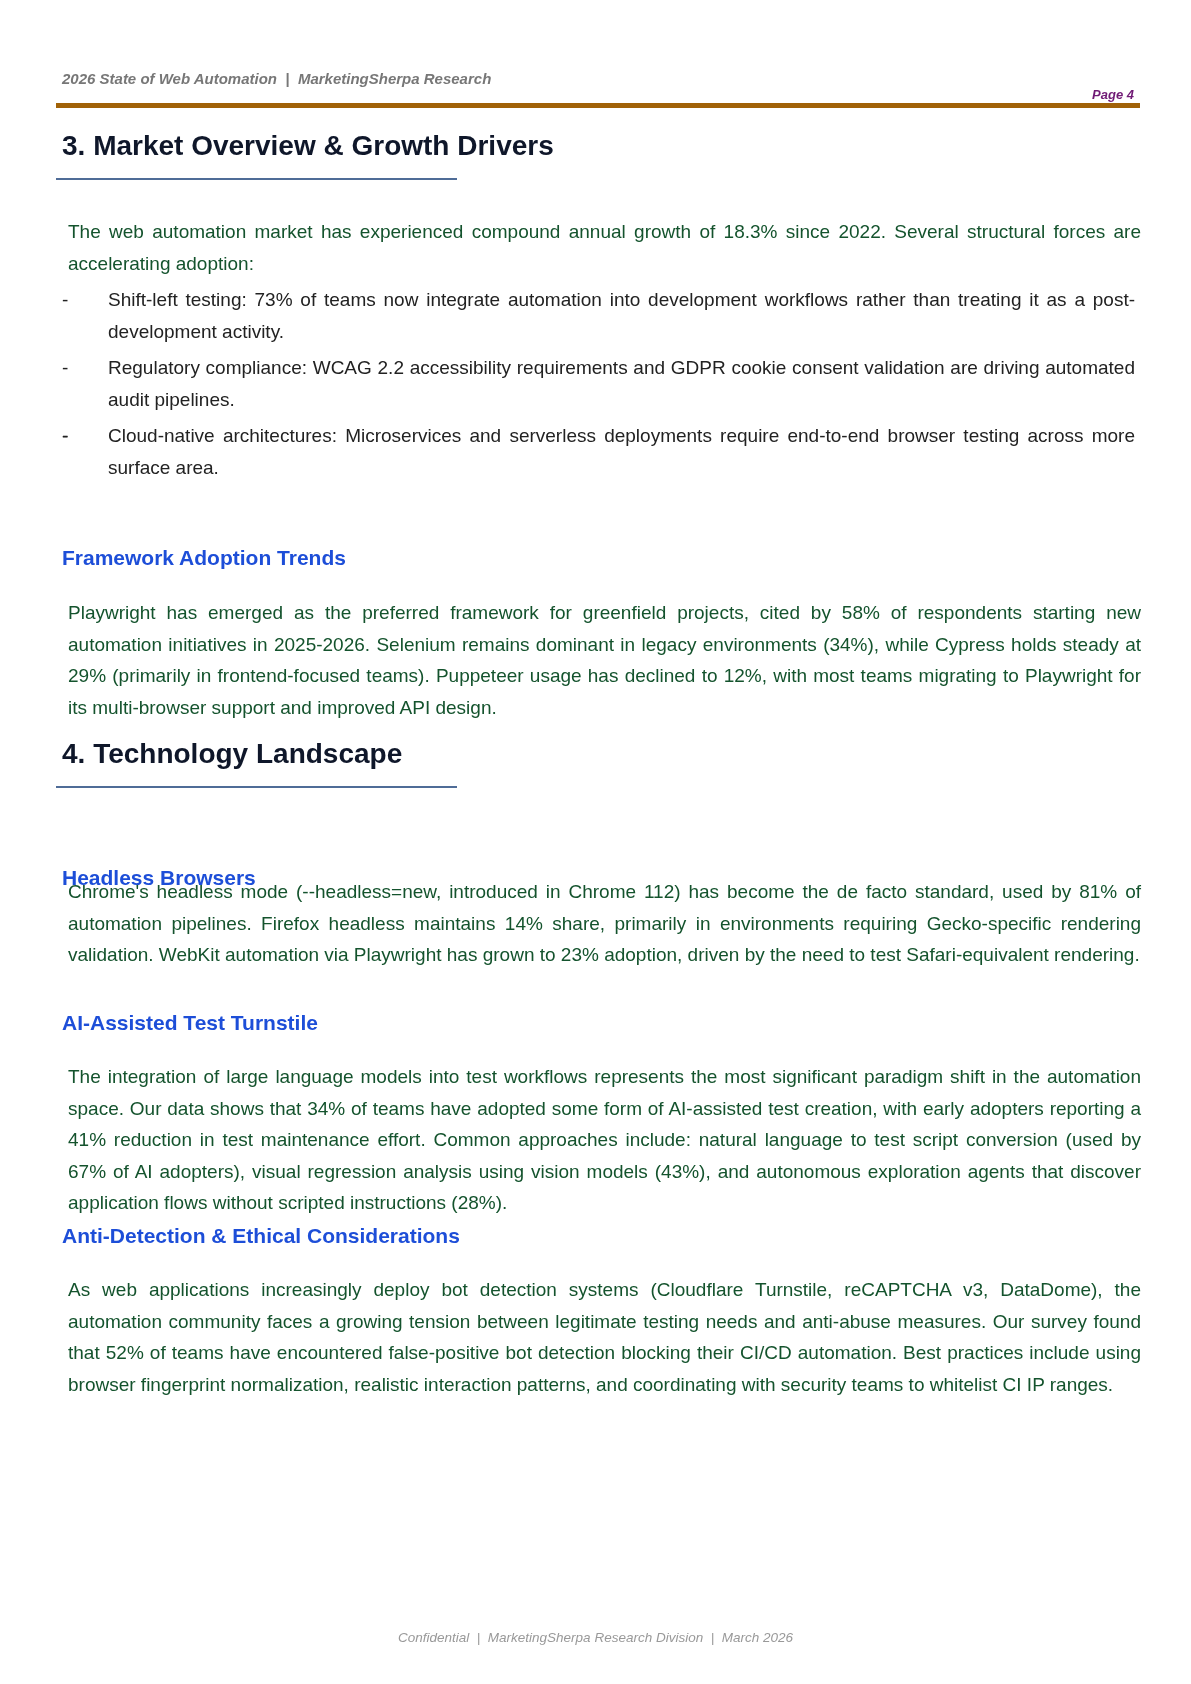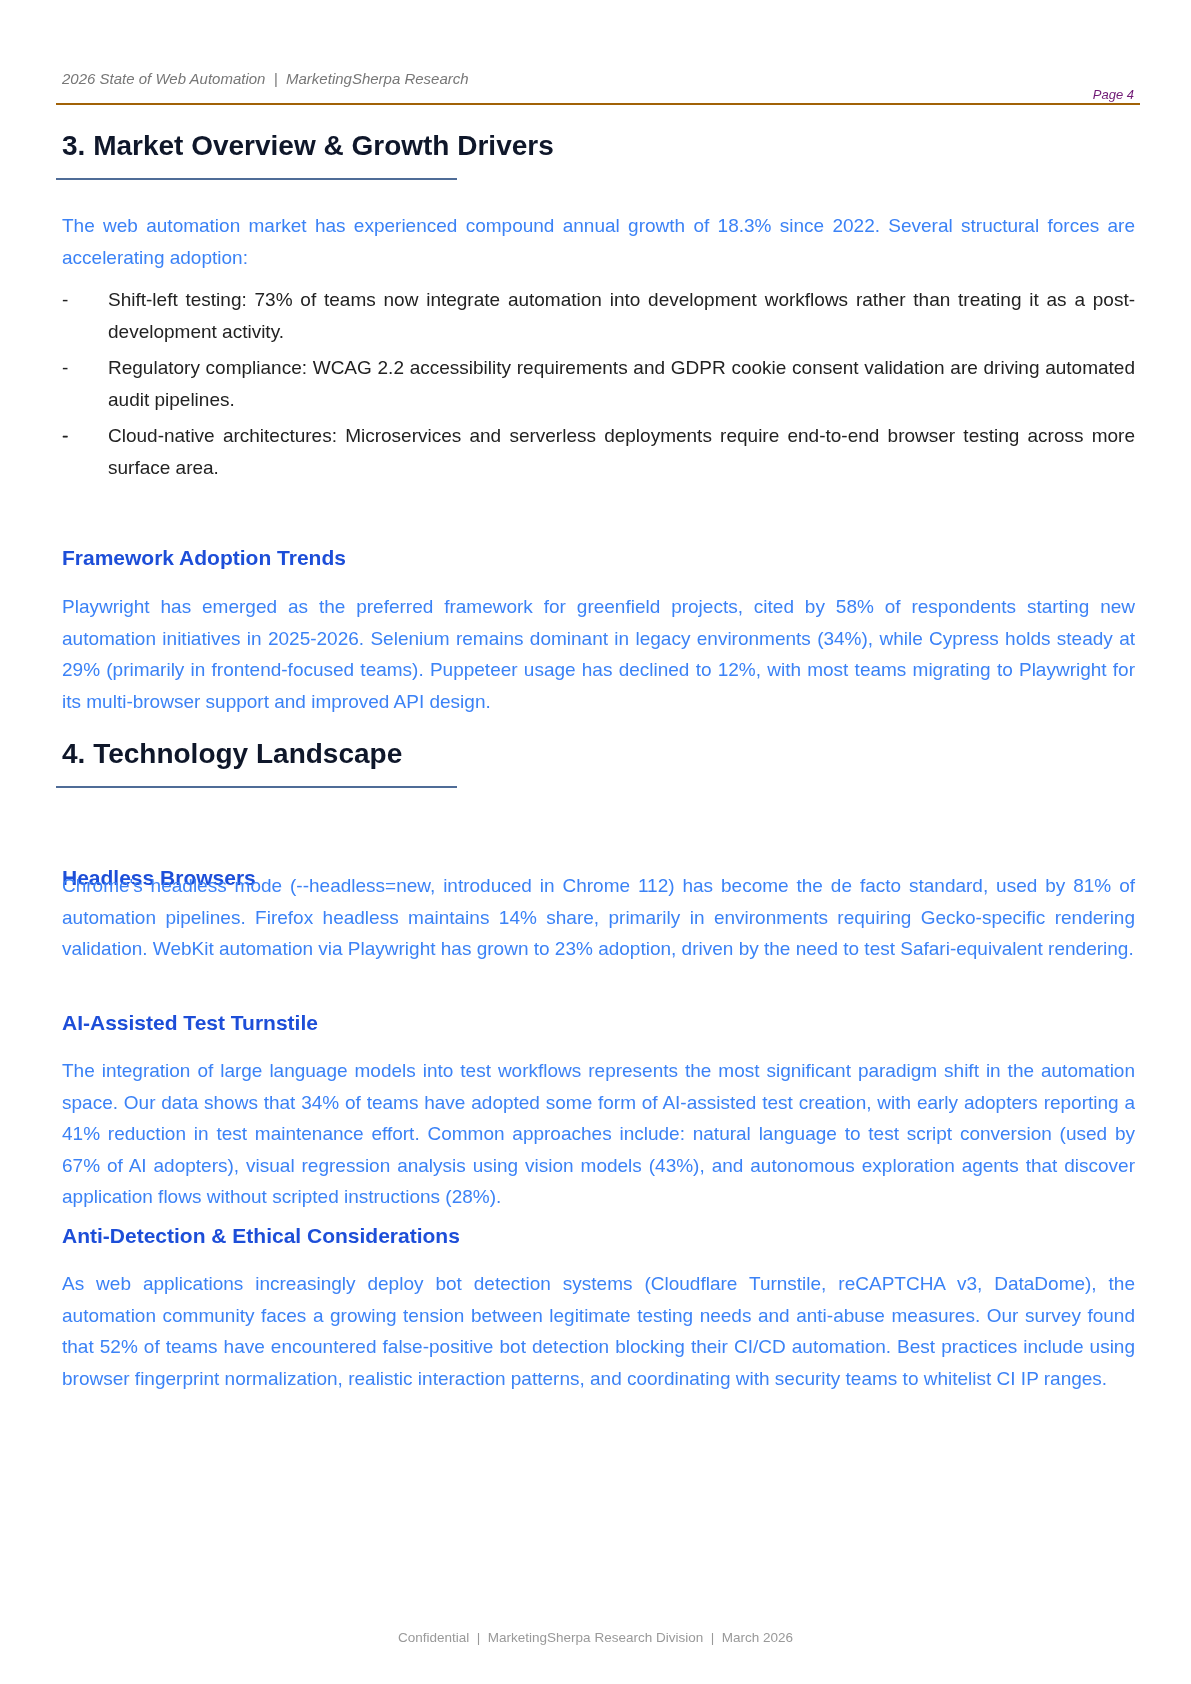--- a/index.html
+++ b/index.html
@@ -1,31 +1,31 @@
 <!DOCTYPE html>
 <html><head>
 <meta charset="utf-8">
 <style>
   html, body { margin: 0; padding: 0; background: #ffffff; }
   body { width: 1191px; height: 1684px; position: relative; overflow: hidden;
          font-family: "Liberation Sans", sans-serif; color: #222222; }
-  .header { position: absolute; left: 56px; top: 60px; width: 1084px; height: 43px; border-bottom: 2px solid #a16207; }
+  .header { position: absolute; left: 56px; top: 60px; width: 1084px; height: 43px; border-bottom: 5px solid #a16207; font-weight: bold; }
   .header .left { position: absolute; left: 6px; top: 10px; font-size: 15px; font-style: italic; color: #777777; }
   .header .right { position: absolute; right: 6px; top: 10px; font-size: 13px; font-style: italic; color: #701a75; margin-top: 17px; }
   .h1 { position: absolute; left: 62px; font-size: 28px; font-weight: bold; color: #0f172a; }
   .h1-rule { position: absolute; left: 56px; width: 401px; height: 2px; background: #4f6c97; }
   .para { position: absolute; left: 62px; width: 1073px; font-size: 19px; line-height: 31.5px;
-          text-align: justify; color: #3b82f6; margin: 0; }
+          text-align: justify; color: #14532d; margin: 6px; }
   .h2 { position: absolute; left: 62px; font-size: 21px; font-weight: bold; color: #1d4ed8; }
   .bullets { position: absolute; left: 62px; width: 1073px; margin: 0; padding: 0; list-style: none; }
   .bullets li { position: relative; padding-left: 46px; font-size: 19px; line-height: 31.5px;
                 text-align: justify; margin-bottom: 5px; }
   .bullets li .dash { position: absolute; left: 0; top: 0; }
   .footer { position: absolute; left: 0; width: 1191px; top: 1630px; text-align: center;
-            font-size: 13.5px; color: #999999; }
+            font-size: 13.5px; font-style: italic; color: #999999; }
 </style>
 </head>
 <body>
 
 <div class="header">
   <span class="left" style="white-space:pre;">2026 State of Web Automation  |  MarketingSherpa Research</span>
   <span class="right">Page 4</span>
 </div>
 
 <div class="h1" style="top:130px;">3. Market Overview &amp; Growth Drivers</div>

